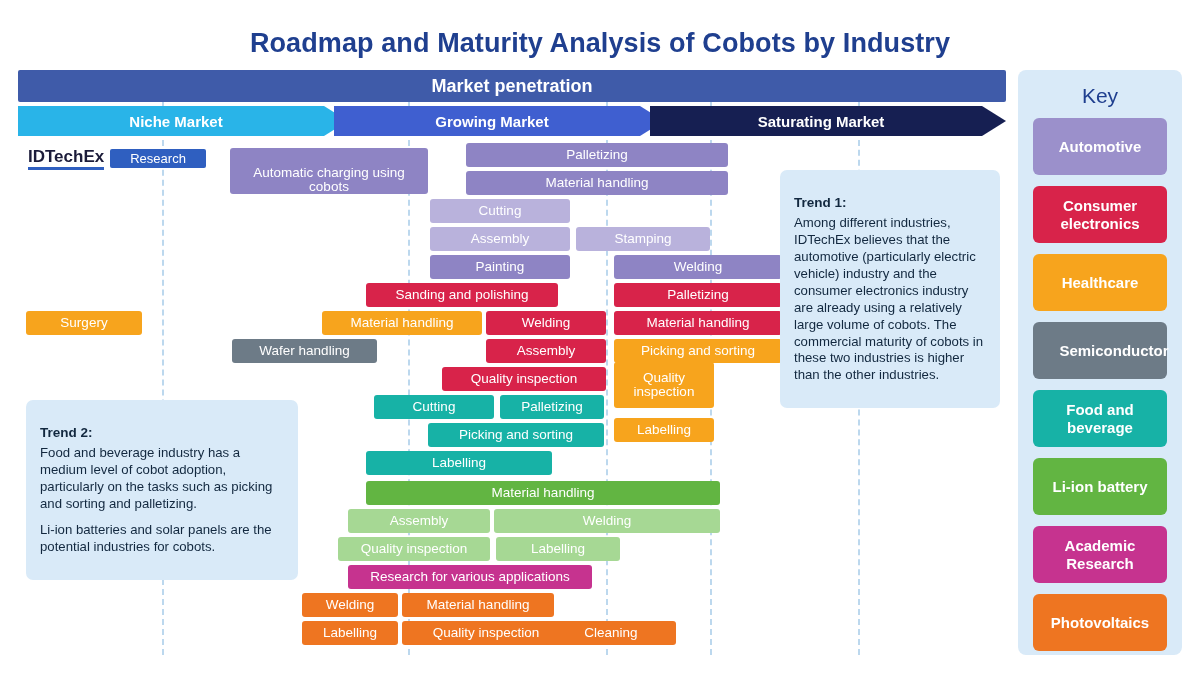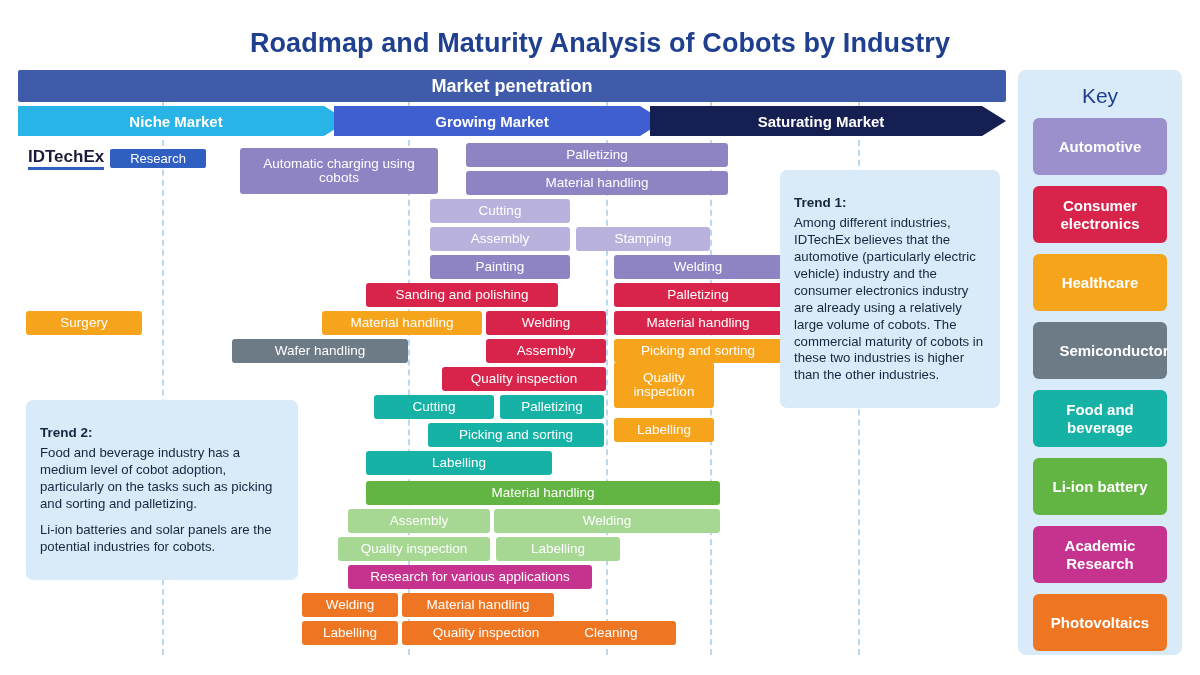--- a/index.html
+++ b/index.html
@@ -102,21 +102,21 @@
     <div class="arrow-r" style="right:0;border-left:24px solid #161f52;"></div>
     <span style="margin-right:14px;">Saturating Market</span>
   </div>
 
   <div class="idtechex">
     <span class="idt-word">IDTechEx</span>
     <span class="idt-res">Research</span>
   </div>
 
   <div id="bars-layer">
-      <div class="bar two" style="left: 222px; top: 78px; width: 198px; background: rgb(142, 132, 196);">
+      <div class="bar two" style="left: 212px; top: 78px; width: 198px; background: rgb(142, 132, 196); align-items: flex-end;">
         <span>Automatic charging using cobots</span>
       </div>
       <div class="bar" style="left: 448px; top: 73px; width: 262px; background: rgb(142, 132, 196);">
         <span>Palletizing</span>
       </div>
       <div class="bar" style="left: 448px; top: 101px; width: 262px; background: rgb(142, 132, 196);">
         <span>Material handling</span>
       </div>
       <div class="bar" style="left: 412px; top: 129px; width: 140px; background: rgb(185, 178, 220);">
         <span>Cutting</span>
@@ -141,21 +141,21 @@
       </div>
       <div class="bar" style="left: 304px; top: 241px; width: 160px; background: rgb(247, 164, 29);">
         <span>Material handling</span>
       </div>
       <div class="bar" style="left: 468px; top: 241px; width: 120px; background: rgb(216, 35, 74);">
         <span>Welding</span>
       </div>
       <div class="bar" style="left: 596px; top: 241px; width: 168px; background: rgb(216, 35, 74);">
         <span>Material handling</span>
       </div>
-      <div class="bar" style="left: 214px; top: 269px; width: 176px; background: rgb(109, 123, 135);">
+      <div class="bar" style="left: 214px; top: 269px; width: 145px; background: rgb(109, 123, 135);">
         <span>Wafer handling</span>
       </div>
       <div class="bar" style="left: 468px; top: 269px; width: 120px; background: rgb(216, 35, 74);">
         <span>Assembly</span>
       </div>
       <div class="bar" style="left: 596px; top: 269px; width: 168px; background: rgb(247, 164, 29);">
         <span>Picking and sorting</span>
       </div>
       <div class="bar" style="left: 424px; top: 297px; width: 164px; background: rgb(216, 35, 74);">
         <span>Quality inspection</span>

